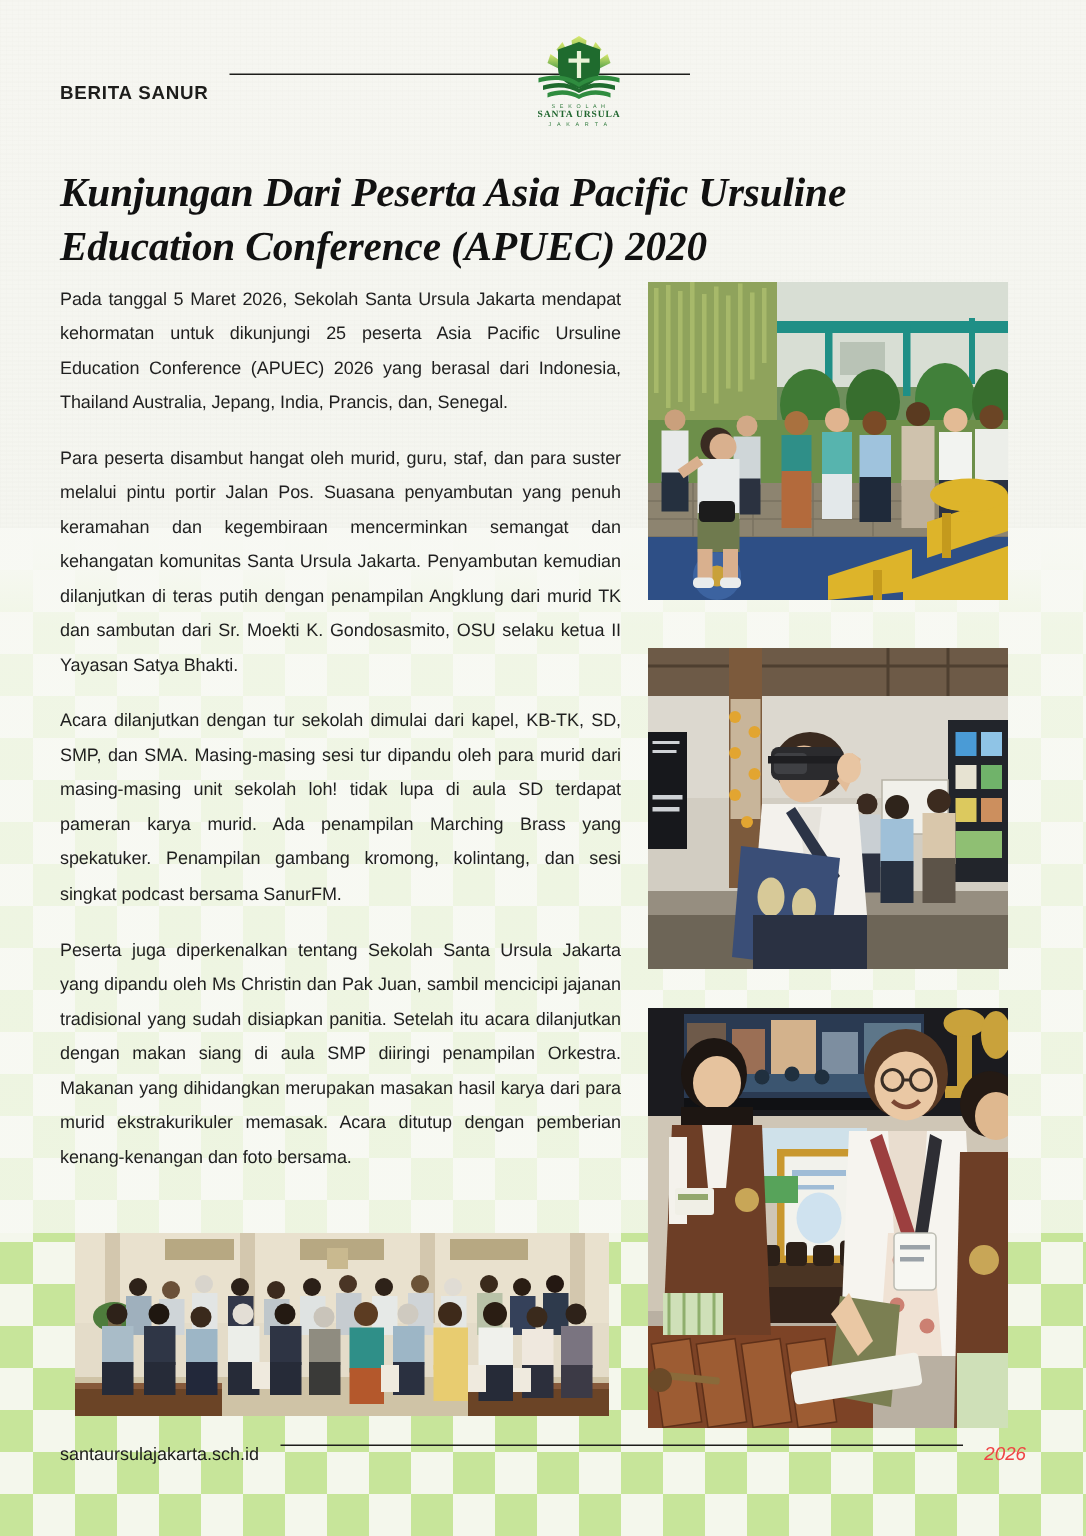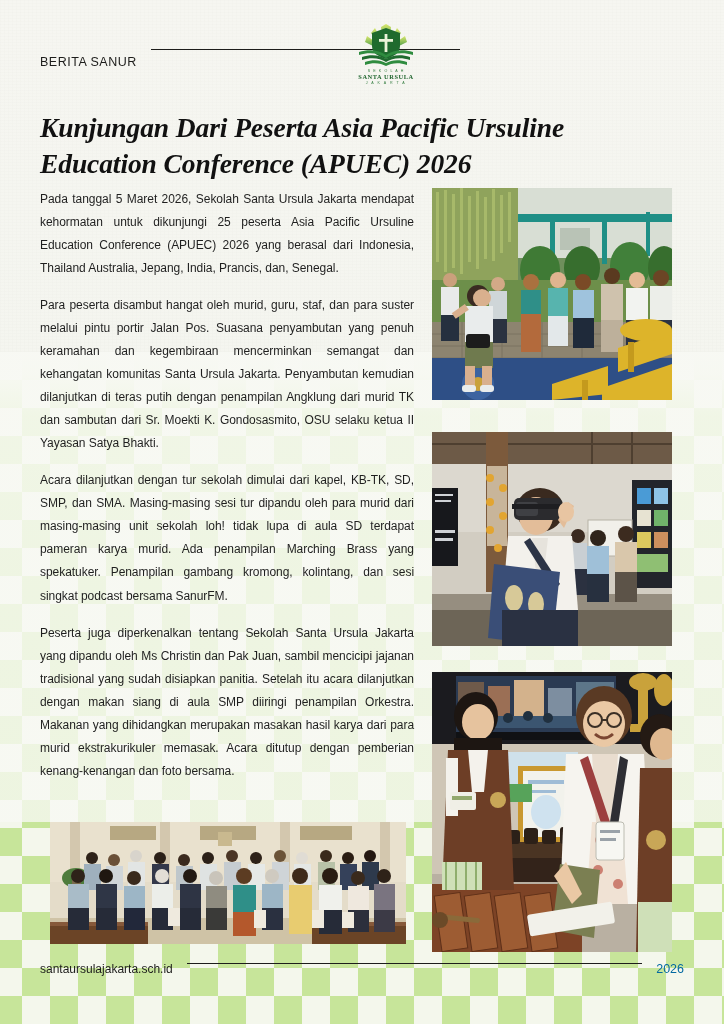--- a/index.html
+++ b/index.html
@@ -72,21 +72,21 @@
     height: 18px;
     display: flex;
     align-items: center;
     gap: 14px;
   }
   .kicker {
     font-size: 12.5px;
     letter-spacing: .5px;
     color: #1d1d1b;
     white-space: nowrap;
-    font-weight: 400;
+    font-weight: 700;
     margin-top: 25px;
   }
   .kicker-rule {
     flex: 1;
     height: 1px;
     background: #1d1d1b;
     margin-top: 1px;
   }
 
   
@@ -185,22 +185,23 @@
     white-space: nowrap;
   }
   .footer-rule {
     flex: 1;
     height: 1px;
     background: #1d1d1b;
     margin-top: 1px;
   }
   .footer-year {
     font-size: 12.5px;
-    color: #0369a1;
+    color: #ef4444;
     white-space: nowrap;
+    font-style: italic;
   }
 </style>
 </head>
 <body>
 
 <div class="page">
 
   <div class="paper-base"></div>
   <div class="paper-grain"></div>
   <div class="checker-layer"></div>
@@ -240,21 +241,21 @@
       <path d="M7 35 C16 32 25 33 31 37 C37 33 46 32 55 35 L55 38 C46 35 37 36 31 40 C25 36 16 35 7 38 Z" fill="#1f6b2e"></path>
       <path d="M10 40 C18 37 26 38 31 41 C36 38 44 37 52 40 L52 43 C44 40 36 41 31 44 C26 41 18 40 10 43 Z" fill="#2f8c3f"></path>
     </svg>
     <div class="logo-text">
       <span class="logo-l1">S E K O L A H</span>
       <span class="logo-l2">SANTA URSULA</span>
       <span class="logo-l3">J A K A R T A</span>
     </div>
   </div>
 
-  <h1 class="headline">Kunjungan Dari Peserta Asia Pacific Ursuline Education Conference (APUEC) 2026</h1>
+  <h1 class="headline">Kunjungan Dari Peserta Asia Pacific Ursuline Education Conference (APUEC) 2020</h1>
 
   <div class="article">
     <p class="para">Pada tanggal 5 Maret 2026, Sekolah Santa Ursula Jakarta mendapat kehormatan untuk dikunjungi 25 peserta Asia Pacific Ursuline Education Conference (APUEC) 2026 yang berasal dari Indonesia, Thailand Australia, Jepang, India, Prancis, dan, Senegal.</p>
     <p class="para">Para peserta disambut hangat oleh murid, guru, staf, dan para suster melalui pintu portir Jalan Pos.  Suasana penyambutan yang penuh keramahan dan kegembiraan mencerminkan semangat dan kehangatan komunitas Santa Ursula Jakarta.  Penyambutan kemudian dilanjutkan di teras putih dengan penampilan Angklung dari murid TK dan sambutan dari Sr. Moekti K. Gondosasmito, OSU selaku ketua II Yayasan Satya Bhakti.</p>
     <p class="para">Acara dilanjutkan dengan tur sekolah dimulai dari kapel, KB-TK, SD, SMP, dan SMA. Masing-masing sesi tur dipandu oleh para murid dari masing-masing unit sekolah loh! tidak lupa di aula SD terdapat pameran karya murid. Ada penampilan Marching Brass yang spekatuker. Penampilan gambang kromong, kolintang, dan sesi singkat podcast bersama SanurFM.</p>
     <p class="para">Peserta juga diperkenalkan tentang Sekolah Santa Ursula Jakarta yang dipandu oleh Ms Christin dan Pak Juan, sambil mencicipi jajanan tradisional yang sudah disiapkan panitia. Setelah itu acara dilanjutkan dengan makan siang di aula SMP diiringi penampilan Orkestra. Makanan yang dihidangkan merupakan masakan hasil karya dari para murid ekstrakurikuler memasak. Acara ditutup dengan pemberian kenang-kenangan dan foto bersama.</p>
   </div>
 
   <div class="photo" id="photo-garden">
     <svg viewBox="0 0 240 212" preserveAspectRatio="xMidYMid slice">

